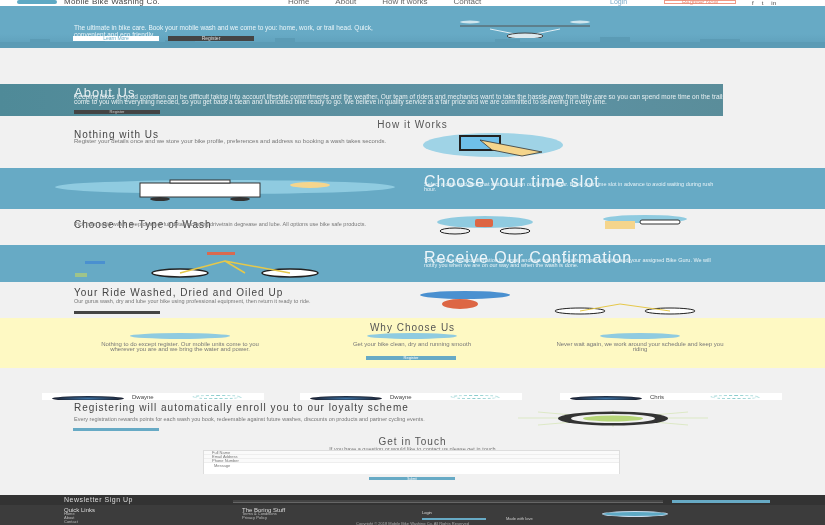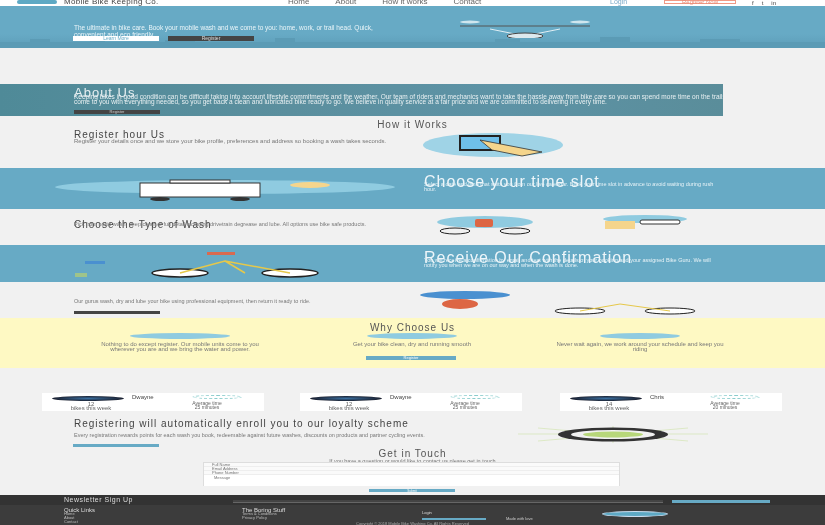--- a/index.html
+++ b/index.html
@@ -76,28 +76,28 @@
   .gurus{left:0;top:368px;width:825px;height:44px;background:#f1f1f1}
   .gurus h2{left:0;top:12px;width:825px;text-align:center;font-size:10px;font-weight:normal;color:#555;letter-spacing:1px}
   .gcard{top:25px;width:222px;height:18px;background:#fff}
   .gcard .photo{left:10px;top:3px;width:72px;height:5px;background:radial-gradient(ellipse at center,#3a6fa0,#1a2030 70%);border-radius:50%}
   .gcard .name{left:90px;top:1px;font-size:6px;color:#444}
   .gcard .stat1{left:8px;top:9px;font-size:6px;color:#666;width:82px;text-align:center;line-height:4px}
   .gcard .ring{left:150px;top:2px;width:50px;height:4px;border:1px dashed #8cc;border-radius:50%}
   .gcard .stat2{left:125px;top:8px;font-size:5px;color:#666;width:80px;text-align:center;line-height:4px}
 
   
-  .loyal{left:0;top:416px;width:825px;height:36px;background:#f1f1f1}
+  .loyal{left:0;top:400px;width:825px;height:36px;background:#f1f1f1}
   .loyal h3{left:74px;top:5px;width:380px;font-size:10px;font-weight:normal;color:#444;line-height:6px;letter-spacing:1px}
   .loyal p{left:74px;top:17px;width:360px;font-size:5.5px;line-height:4.5px;color:#777}
   .loyal .btn{left:73px;top:28px;width:86px;height:3px;background:#67aac5}
   .loyal .badge{left:518px;top:10px;width:190px;height:17px}
 
   
-  .contact{left:0;top:448px;width:825px;height:47px;background:#f1f1f1}
+  .contact{left:0;top:436px;width:825px;height:47px;background:#f1f1f1}
   .contact h2{left:0;top:0px;width:825px;text-align:center;font-size:10px;font-weight:normal;color:#555;letter-spacing:1px}
   .contact .sub{left:150px;top:10px;width:525px;text-align:center;font-size:5.5px;color:#777}
   .contact .form{left:203px;top:14px;width:417px;height:24px;background:#fff;border:1px solid #ddd}
   .contact .form input{display:block;width:100%;height:4px;border:none;border-bottom:1px solid #eee;font-size:4px;padding-left:8px;background:#fafafa;color:#999;font-family:"Liberation Sans",sans-serif}
   .contact .form textarea{display:block;width:100%;height:11px;border:none;font-size:4px;padding-left:10px;resize:none;color:#999;font-family:"Liberation Sans",sans-serif}
   .contact .btn{left:369px;top:41px;width:86px;height:3px;background:#67aac5;font-size:3px;color:#fff;text-align:center}
 
   
   .footer{left:0;top:495px;width:825px;height:30px;background:#3c3c3c;color:#ddd}
   .footer .nl{left:0;top:0;width:825px;height:10px;background:#333}
@@ -114,21 +114,21 @@
   .footer .logo{left:602px;top:16px;width:66px;height:6px;background:#5ea9c4;border-radius:50%;border:1px solid #cde}
   .footer .copy{left:0;top:26px;width:825px;text-align:center;font-size:4px;color:#aaa}
 </style>
 </head>
 <body>
 
 <div id="page">
 
   <div class="nav abs">
     <div class="logo abs"></div>
-    <span class="brand abs">Mobile Bike Keeping Co.</span>
+    <span class="brand abs">Mobile Bike Washing Co.</span>
     <div class="links abs">
       <a>Home</a>
       <a>About</a>
       <a>How it works</a>
       <a>Contact</a>
     </div>
     <a class="login abs">Login</a>
     <a class="register abs">Register Now</a>
     <div class="social abs">
       <span>f</span>
@@ -155,21 +155,21 @@
 
 
   <div class="about abs">
     <h2 class="abs">About Us</h2>
     <p class="abs">Keeping bikes in good condition can be difficult taking into account lifestyle commitments and the weather. Our team of riders and mechanics want to take the hassle away from bike care so you can spend more time on the trails. We come to you with everything needed, so you get back a clean and lubricated bike ready to go. We believe in quality service at a fair price and we are committed to delivering it every time.</p>
     <a class="btn abs">Register</a>
   </div>
 
   <div class="how abs">
     <h2 class="abs">How it Works</h2>
-    <h3 class="abs">Register hour Us</h3>
+    <h3 class="abs">Nothing with Us</h3>
     <p class="abs">Register your details once and we store your bike profile, preferences and address so booking a wash takes seconds.</p>
     <svg class="abs" style="left:422px;top:16px" width="142" height="26" viewBox="0 0 142 26">
       <ellipse cx="71" cy="13" rx="70" ry="12" fill="#9fd3e6"></ellipse>
       <rect x="38" y="4" width="40" height="14" fill="#6fc0ea" stroke="#222" stroke-width="2"></rect>
       <path d="M58 8 L120 20 L100 24 L70 18 Z" fill="#f5d58c" stroke="#333" stroke-width="0.8"></path>
     </svg>
   </div>
 
   <div class="band b1 abs">
     <svg class="abs" style="left:40px;top:7px" width="370" height="28" viewBox="0 0 370 28">
@@ -205,20 +205,21 @@
       <ellipse cx="215" cy="22" rx="28" ry="4" fill="#fff" stroke="#222" stroke-width="1.5"></ellipse>
       <path d="M105 22 L150 10 L215 22 M150 10 L170 22" stroke="#e6c84a" stroke-width="1.5" fill="none"></path>
       <rect x="0" y="22" width="12" height="4" fill="#9fc48a"></rect>
       <rect x="10" y="10" width="20" height="3" fill="#4a90d0"></rect>
     </svg>
     <h3 class="abs">Receive Our Confirmation</h3>
     <p class="abs">You will receive a confirmation by email and text with the details of your booking and your assigned Bike Guru. We will notify you when we are on our way and when the wash is done.</p>
   </div>
 
   <div class="white w2 abs">
+    <h3 class="abs">Your Ride Washed, Dried and Oiled Up</h3>
     <p class="abs">Our gurus wash, dry and lube your bike using professional equipment, then return it ready to ride.</p>
     <a class="btn abs"></a>
     <svg class="abs" style="left:420px;top:8px" width="280" height="26" viewBox="0 0 280 26">
       <ellipse cx="45" cy="5" rx="45" ry="4" fill="#4a90d0"></ellipse>
       <ellipse cx="40" cy="14" rx="18" ry="5" fill="#d64"></ellipse>
       <ellipse cx="160" cy="21" rx="25" ry="3" fill="#fff" stroke="#222"></ellipse>
       <ellipse cx="250" cy="21" rx="25" ry="3" fill="#fff" stroke="#222"></ellipse>
       <path d="M160 21 L200 14 L250 21" stroke="#e6c84a" fill="none"></path>
     </svg>
   </div>

